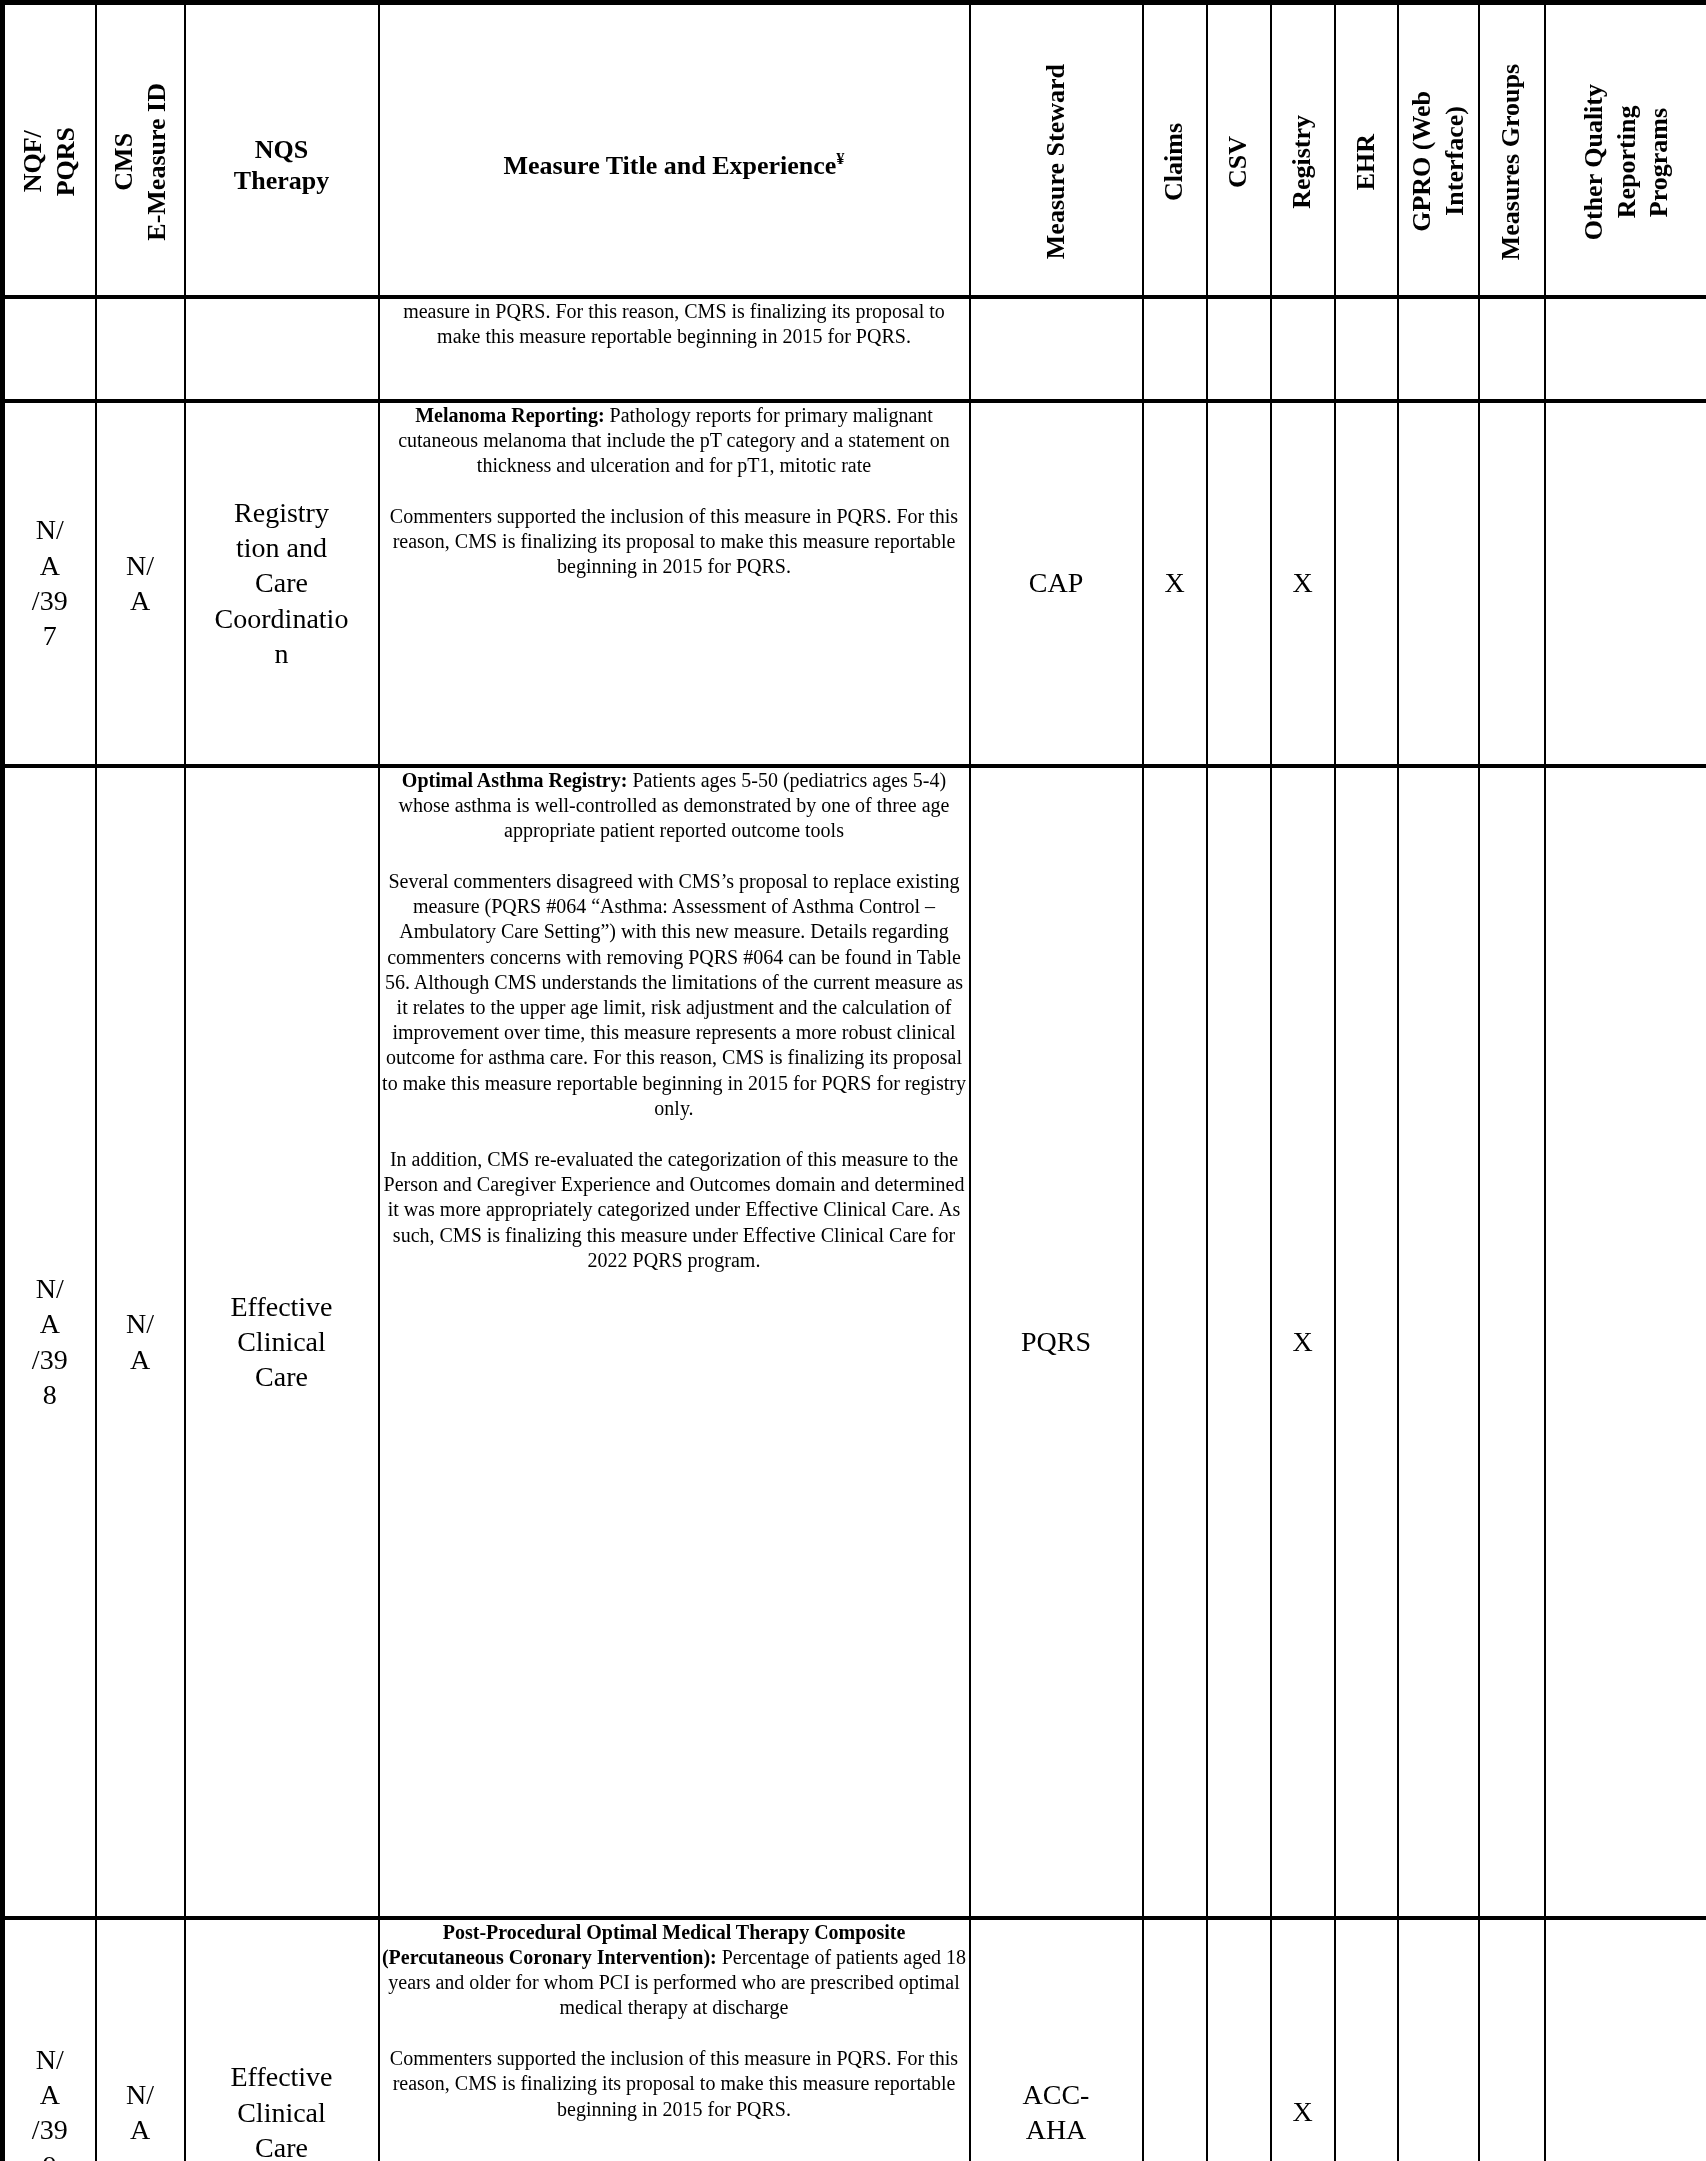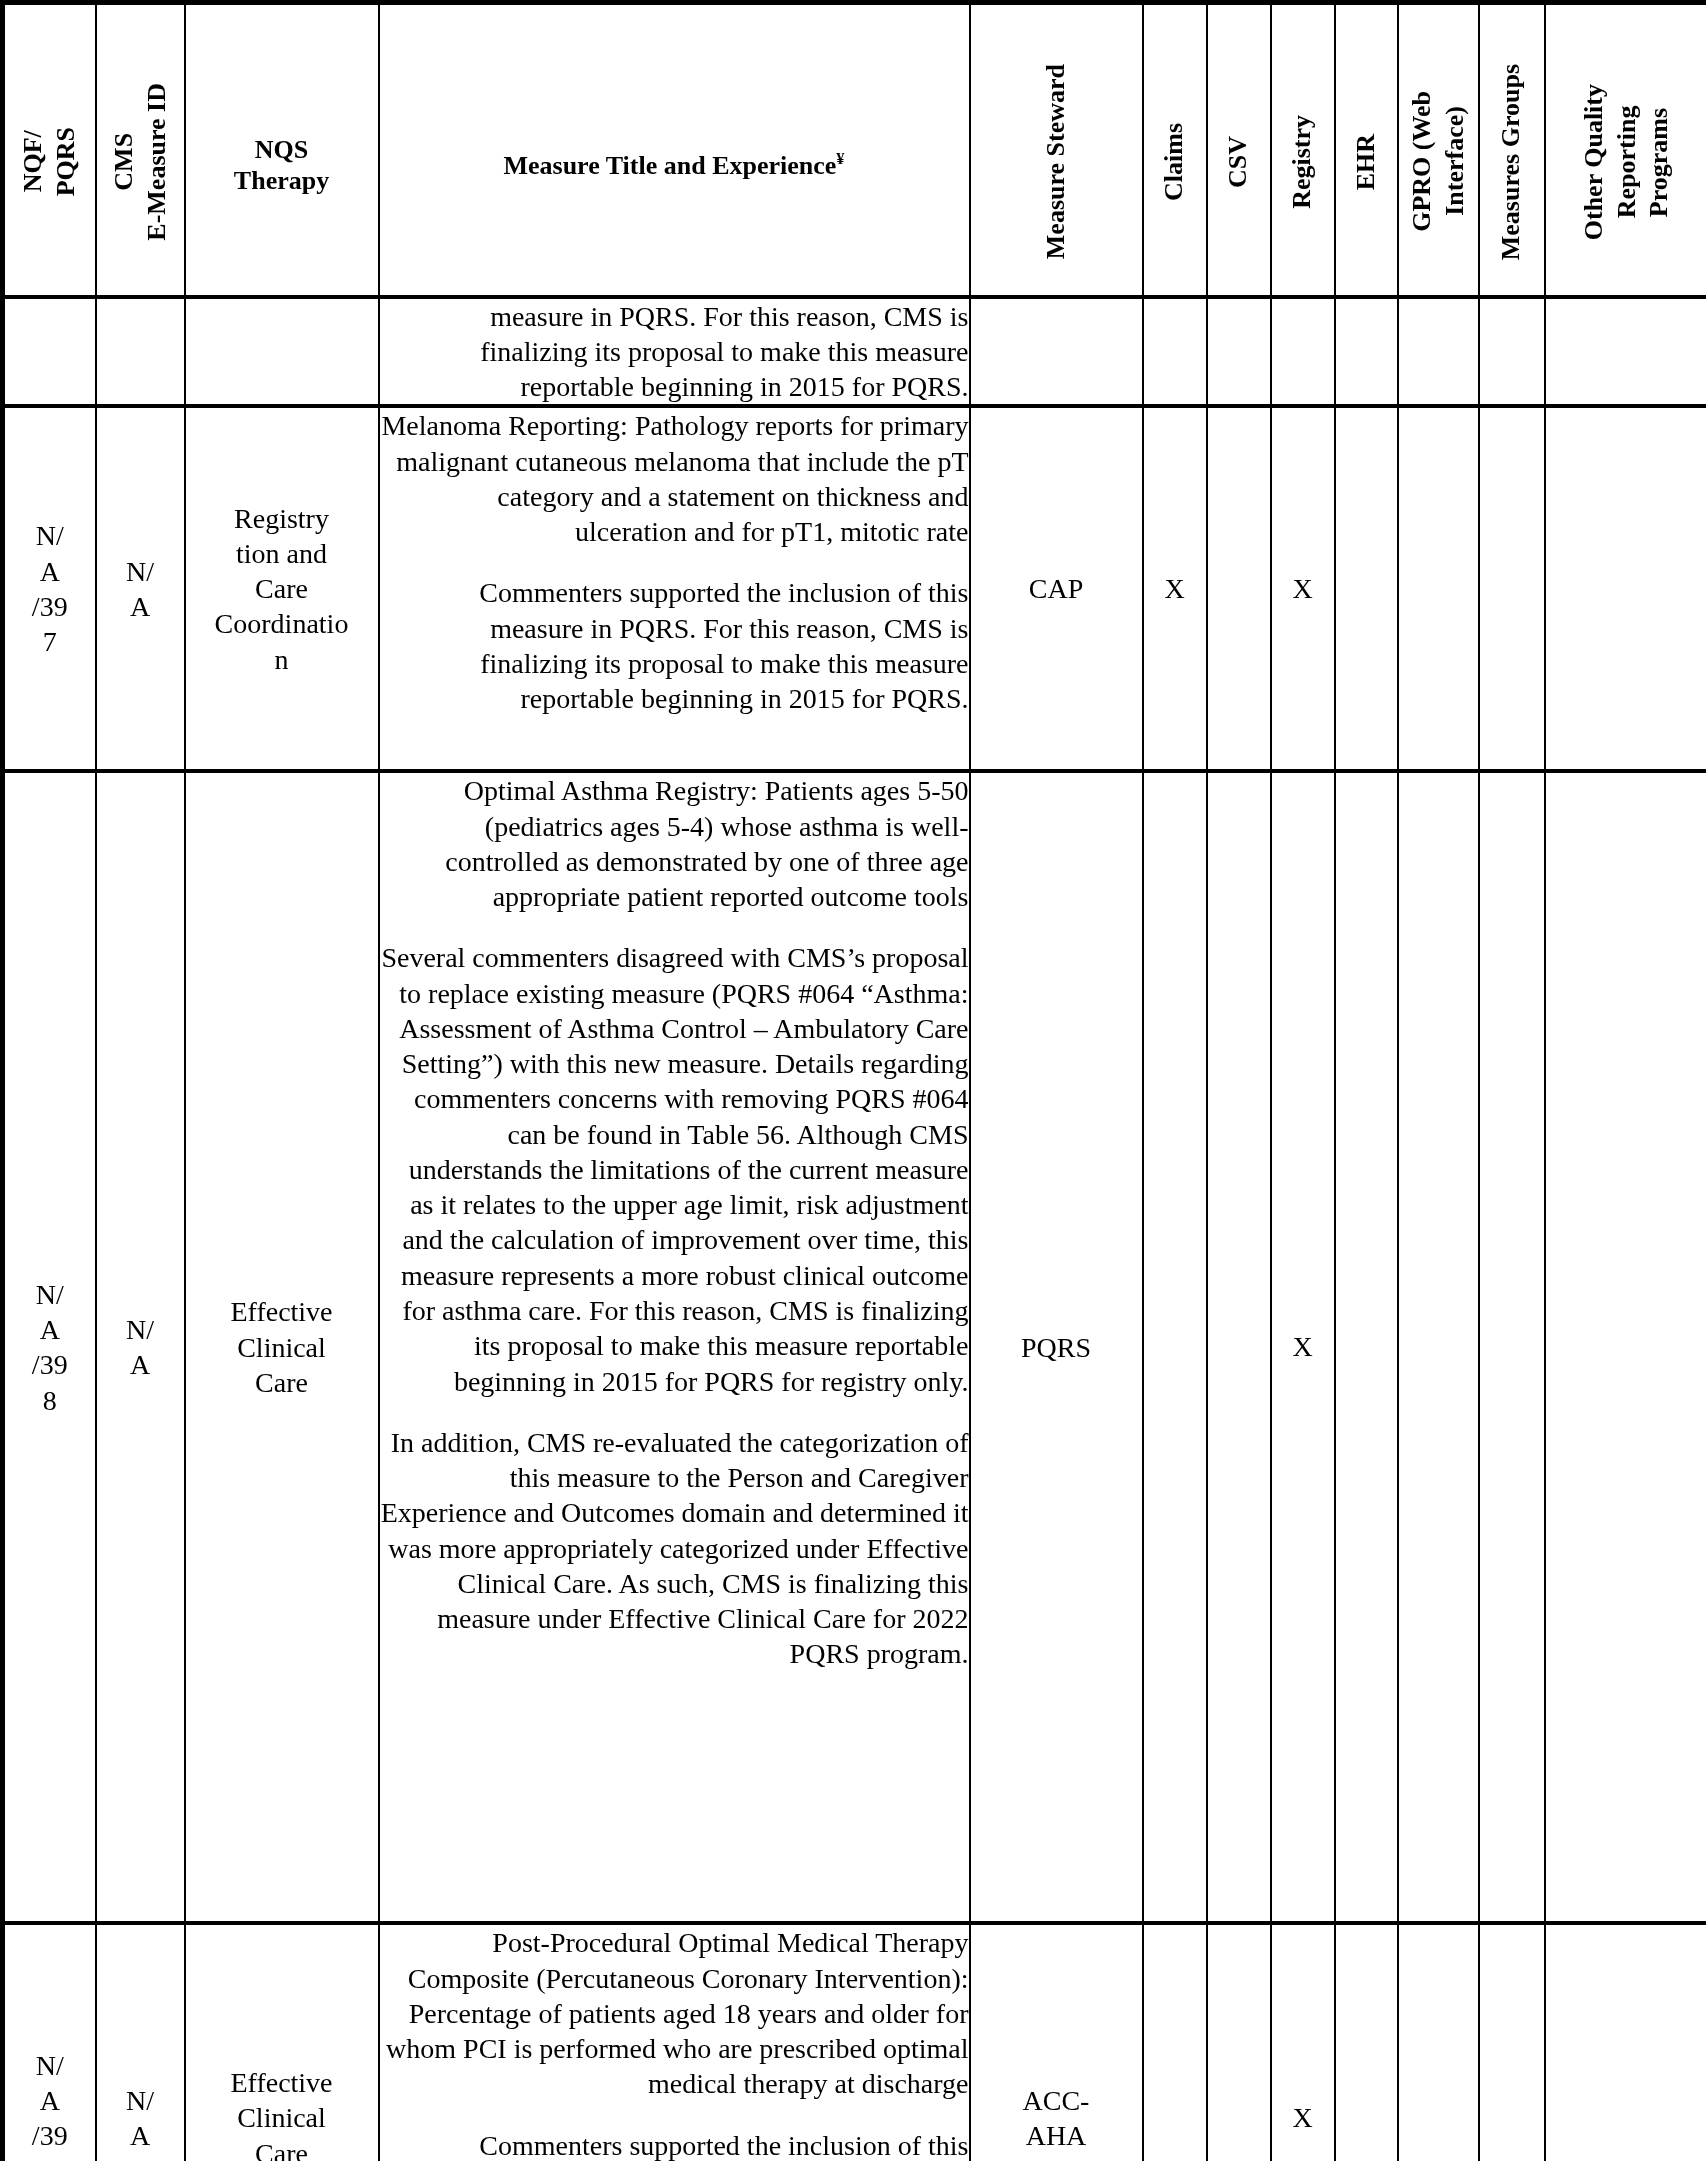--- a/index.html
+++ b/index.html
@@ -59,35 +59,35 @@
   }
   
   td.cell {
     font-size: 28px;
     line-height: 1.26;
     text-align: center;
     vertical-align: middle;
     white-space: pre-line;
   }
   td.desc {
-    font-size: 28px;
+    font-size: 20px;
     line-height: 1.26;
-    text-align: right;
+    text-align: center;
     vertical-align: top;
     padding: 3.5px 9.5px 3.5px 9.5px;
     white-space: normal;
   }
   td.desc p {
     margin: 0;
   }
   td.desc p + p {
     margin-top: 26px;
   }
   td.desc b {
-    font-weight: normal;
+    font-weight: bold;
   }
   td.mark {
     font-size: 28px;
     text-align: center;
     vertical-align: middle;
   }
 </style>
 </head>
 <body>
 

